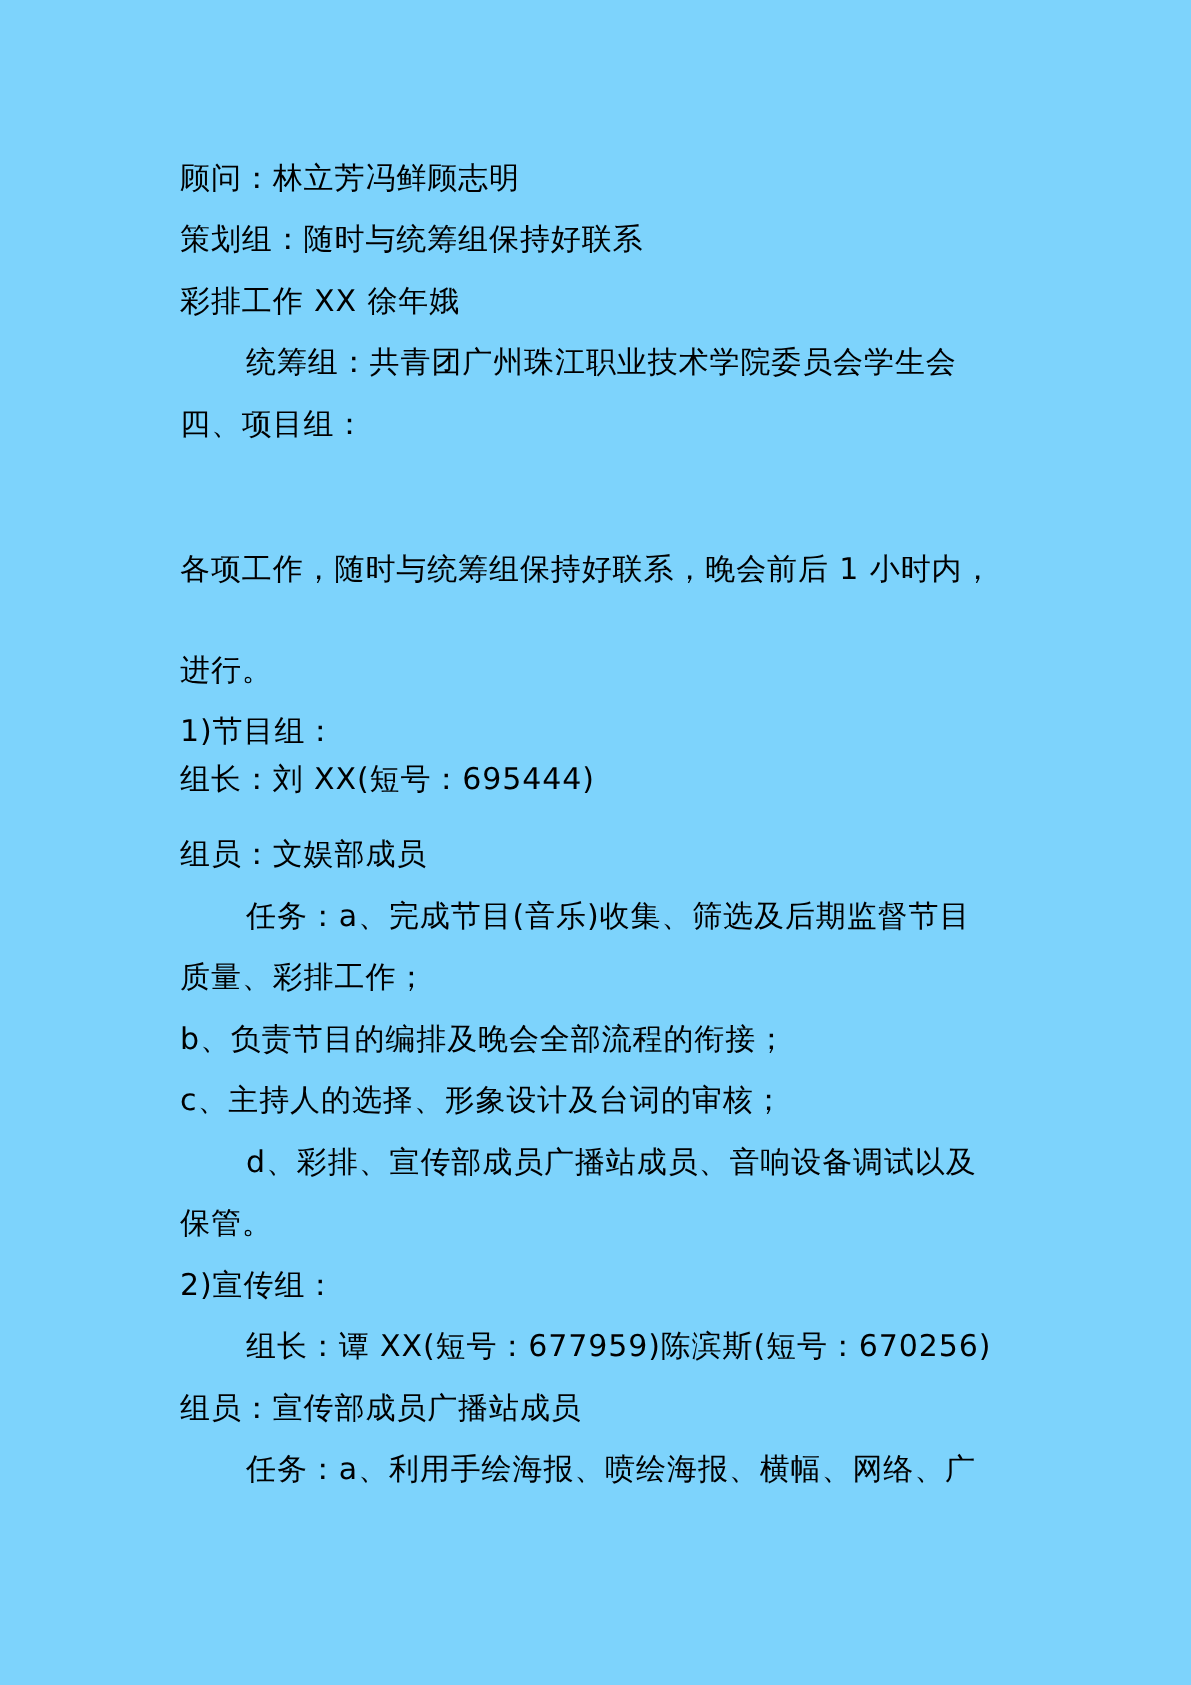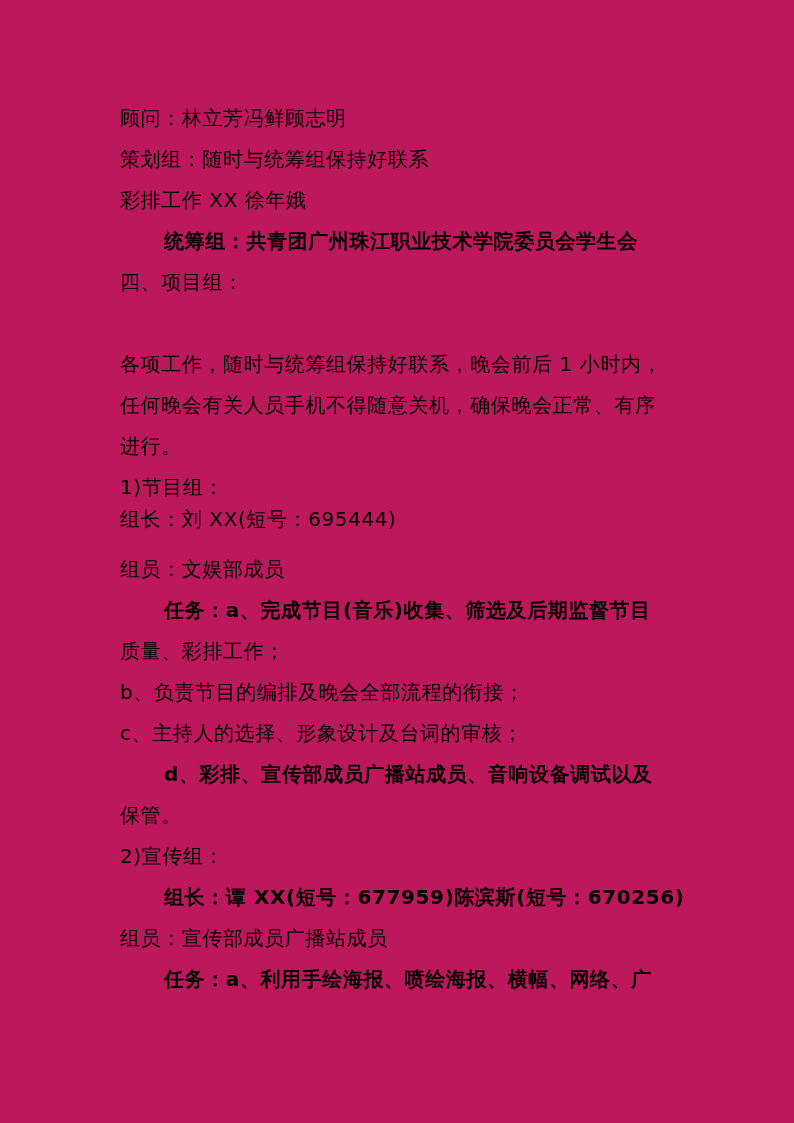--- a/index.html
+++ b/index.html
@@ -14,46 +14,44 @@
       overflow: hidden;
       font-family: "DejaVu Sans", "Liberation Sans", sans-serif;
       color: #000000;
     }
     .page {
       position: absolute;
       left: 0;
       top: 0;
       width: 794px;
       height: 1123px;
-      background: #be185d;
+      background: #7dd3fc;
     }
     .line {
       position: absolute;
       left: 120px;
       font-size: 20px;
       line-height: 24px;
       white-space: nowrap;
       letter-spacing: 0.6px;
     }
     .indent {
       left: 164px;
-      font-weight: bold;
     }
   </style>
 </head>
 <body>
 
 <div class="page">
   <div class="line" style="top:106px">顾问：林立芳冯鲜顾志明</div>
   <div class="line" style="top:147px">策划组：随时与统筹组保持好联系</div>
   <div class="line" style="top:188px">彩排工作 XX 徐年娥</div>
   <div class="line indent" style="top:229px">统筹组：共青团广州珠江职业技术学院委员会学生会</div>
   <div class="line" style="top:270px">四、项目组：</div>
-  <div class="line" style="top:352px">各项工作，随时与统筹组保持好联系，晚会前后 1 小时内，</div>
-  <div class="line" style="top:393px">任何晚会有关人员手机不得随意关机，确保晚会正常、有序</div>
+  <div class="line" style="top:367px">各项工作，随时与统筹组保持好联系，晚会前后 1 小时内，</div>
   <div class="line" style="top:434px">进行。</div>
   <div class="line" style="top:475px">1)节目组：</div>
   <div class="line" style="top:507px">组长：刘 XX(短号：695444)</div>
   <div class="line" style="top:557px">组员：文娱部成员</div>
   <div class="line indent" style="top:598px">任务：a、完成节目(音乐)收集、筛选及后期监督节目</div>
   <div class="line" style="top:639px">质量、彩排工作；</div>
   <div class="line" style="top:680px">b、负责节目的编排及晚会全部流程的衔接；</div>
   <div class="line" style="top:721px">c、主持人的选择、形象设计及台词的审核；</div>
   <div class="line indent" style="top:762px">d、彩排、宣传部成员广播站成员、音响设备调试以及</div>
   <div class="line" style="top:803px">保管。</div>

